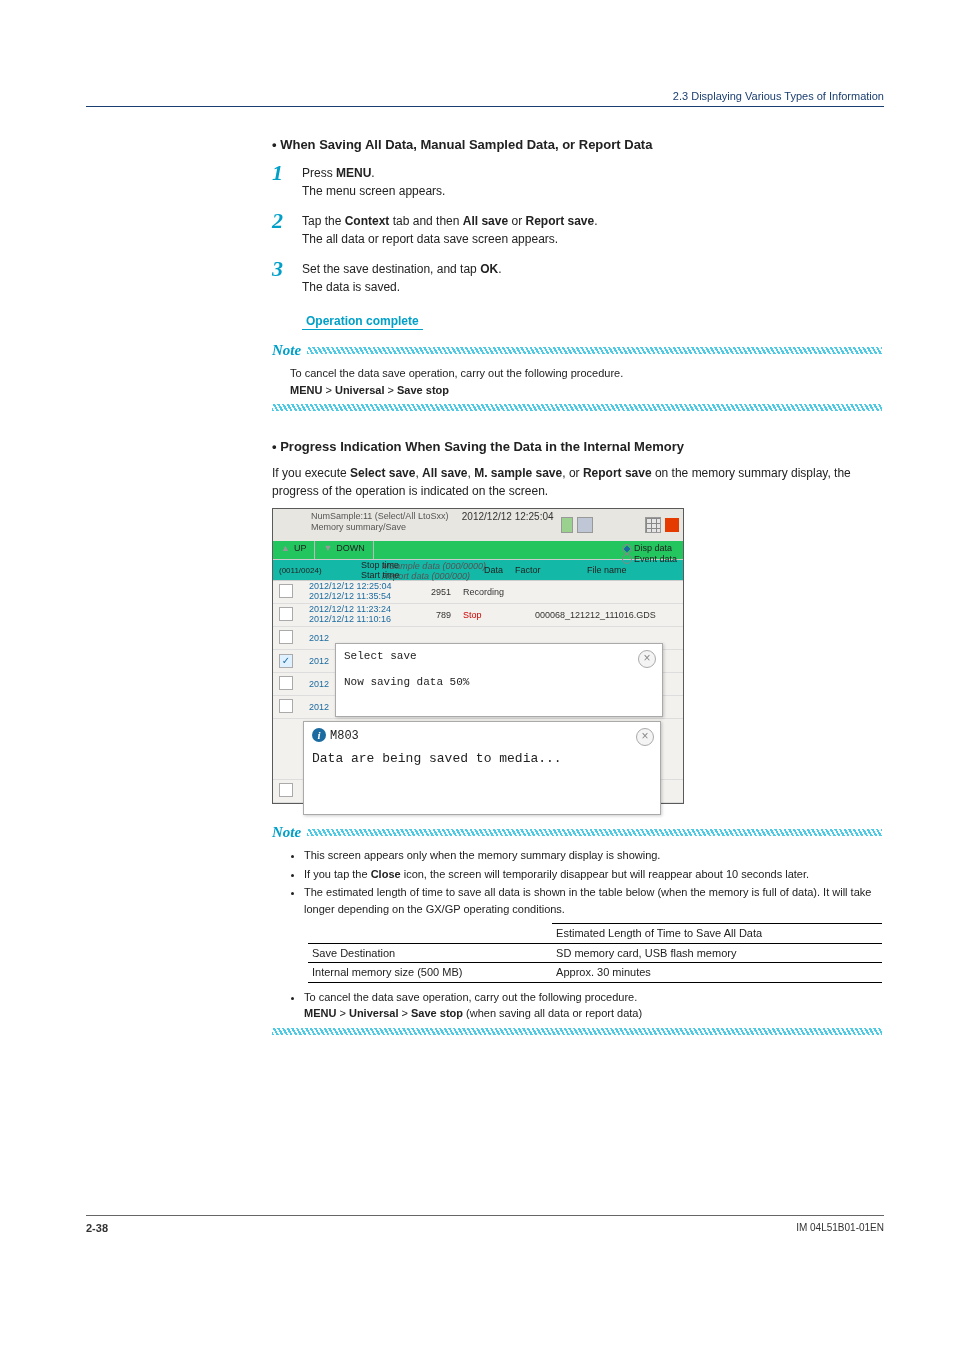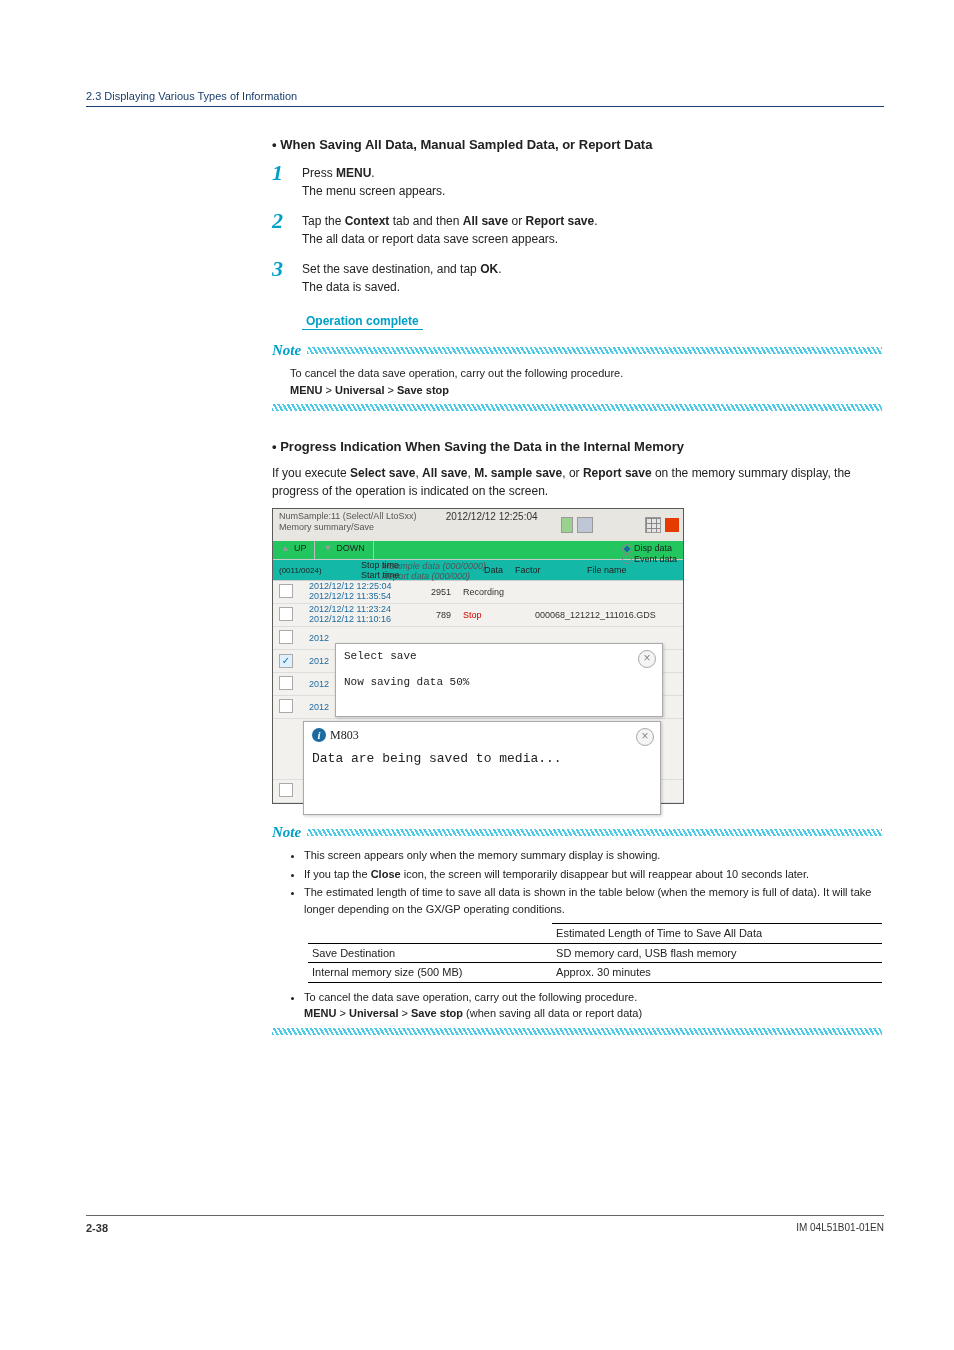--- a/index.html
+++ b/index.html
@@ -15,20 +15,21 @@
     box-sizing: border-box;
     min-height: 1290px;
     position: relative;
   }
   .header-line {
     font-size: 11px;
     color: #1a3e6f;
     padding-bottom: 4px;
     border-bottom: 1px solid #1a3e6f;
     margin-bottom: 30px;
+    text-align: right;
   }
   .content {
     margin-left: 186px;
     width: 610px;
   }
   .bullet-h {
     font-weight: bold;
     font-size: 13px;
     margin-bottom: 10px;
   }
@@ -105,20 +106,21 @@
     font-size: 10px;
     background: #f3f1ed;
     margin-left: 0;
   }
   .ss-top {
     background: #e8e6e0;
     display: flex;
     align-items: stretch;
     height: 32px;
     font-size: 9px;
+    padding-left: 32px;
   }
   .ss-top-l { padding: 2px 6px; color: #555; line-height: 1.2; flex:0 0 auto;}
   .ss-top-c { flex:1; text-align:center; padding-top:2px;}
   .ss-top-date { color:#333; font-size:10px; }
   .ss-top-sub { font-size:9px; color:#555; }
   .ss-top-r { display:flex; gap:4px; align-items:center; padding-right:4px;}
   .ss-ic { width:14px; height:14px; border:1px solid #999;}
   .ss-ic.sd{background:#9ad18f;width:10px;height:14px;}
   .ss-ic.usb{background:#bfc7d6;}
   .ss-ic.grid{background:#e5e5e5;background-image:linear-gradient(#888 1px,transparent 1px),linear-gradient(90deg,#888 1px,transparent 1px);background-size:5px 5px;}
@@ -144,21 +146,21 @@
   .ss-chk.on{background:#dff0ff;color:#1b6ba0;text-align:center;line-height:12px;font-size:10px;}
   .ss-row.dim .ss-c1 span{display:block;line-height:1.1;}
   .ss-rows-area{position:relative;}
 
   .overlay{position:absolute;background:#fff;border:1px solid #aaa;box-shadow:1px 1px 3px rgba(0,0,0,.2);padding:6px 8px;font-size:11px;font-family:"Courier New",monospace;}
   .ov1{left:62px;top:62px;width:310px;height:60px;}
   .ov1 .ttl{font-family:"Courier New",monospace;}
   .ov-x{position:absolute;right:6px;top:6px;width:16px;height:16px;border:1px solid #aaa;border-radius:50%;line-height:14px;text-align:center;color:#888;background:#f4f4f4;font-size:12px;font-family:Arial;}
   .ov2{left:30px;top:140px;width:340px;height:80px;}
   .ov2 .info-i{display:inline-block;width:14px;height:14px;border-radius:50%;background:#1b6ba0;color:#fff;text-align:center;line-height:14px;font-weight:bold;font-family:Georgia,serif;font-style:italic;margin-right:4px;}
-  .ov2 .code{font-family:Liberation Serif, serif;font-size:12px;}
+  .ov2 .code{font-family:Liberation Mono, monospace;font-size:12px;}
   .ov2 .msg{font-family:"Courier New",monospace;font-size:13px;margin-top:8px;}
 
   
   .est-table{width:100%;border-collapse:collapse;font-size:11px;margin-top:6px;}
   .est-table td,.est-table th{text-align:left;padding:1px 4px;border-top:1px solid #000;border-bottom:1px solid #000;font-weight:normal;}
   .est-table tr:first-child td:first-child{border:none;}
   .est-wrap{margin-left:18px;}
 
   .footer{
     border-top:1px solid #666;

